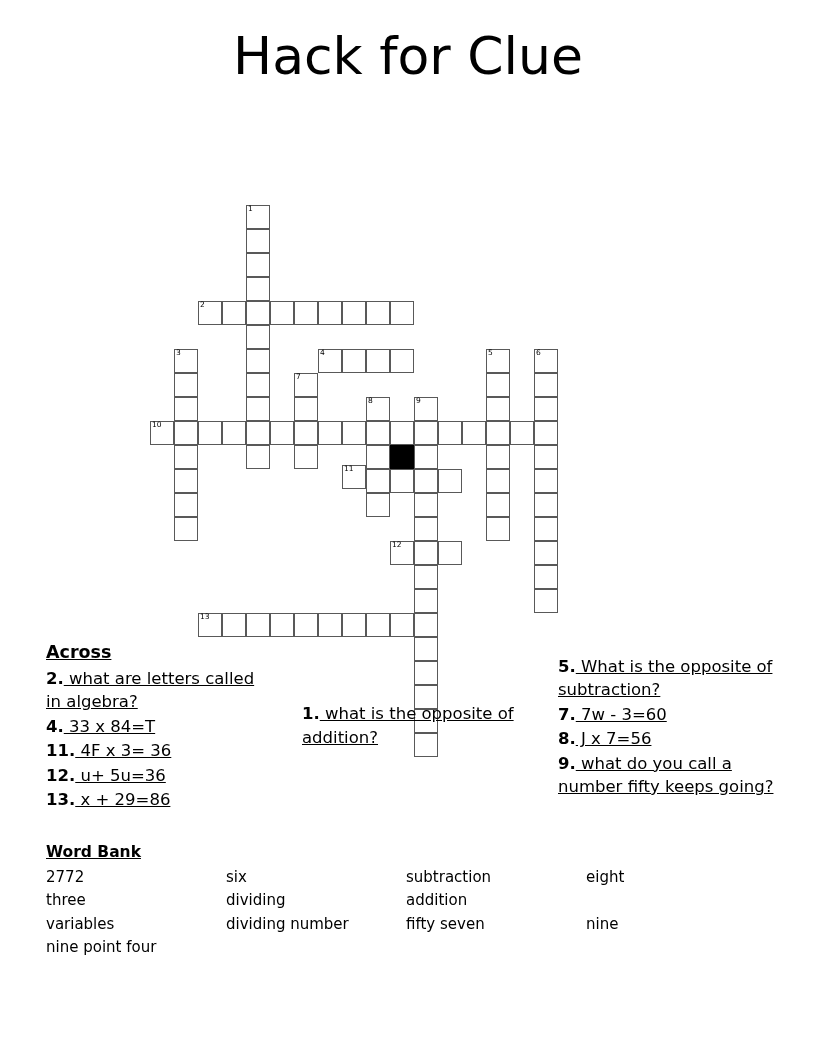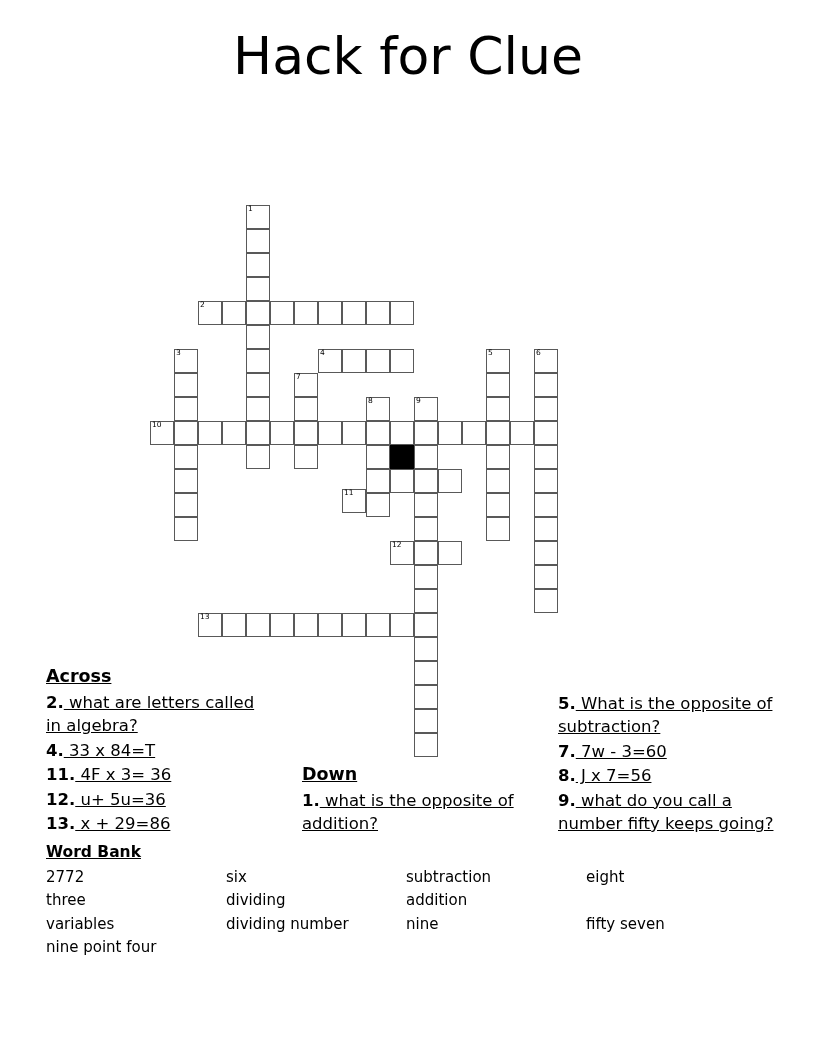--- a/index.html
+++ b/index.html
@@ -52,24 +52,24 @@
     font-size: 7.5px;
     line-height: 8px;
     font-family: "DejaVu Sans", sans-serif;
     color: #000000;
   }
 
   
   #clues {
     position: absolute;
     left: 46px;
-    top: 664px;
+    top: 640px;
     width: 730px;
     display: flex;
-    align-items: flex-end;
+    align-items: center;
     gap: 38px;
   }
   .clue-col {
     font-size: 16.5px;
     line-height: 1.42;
   }
   .clue-col.col-a { width: 240px; }
   .clue-col.col-b { width: 240px; }
   .clue-col.col-c { width: 240px; padding-top: 2px; }
 
@@ -194,21 +194,21 @@
     <div class="cell" style="left: 534px; top: 326px;"></div>
     <div class="cell" style="left: 174px; top: 350px;"></div>
     <div class="cell" style="left: 246px; top: 350px;"></div>
     <div class="cell" style="left: 294px; top: 350px;"></div>
     <div class="cell" style="left: 366px; top: 350px;"></div>
     <div class="cell black" style="left: 390px; top: 350px;"></div>
     <div class="cell" style="left: 414px; top: 350px;"></div>
     <div class="cell" style="left: 486px; top: 350px;"></div>
     <div class="cell" style="left: 534px; top: 350px;"></div>
     <div class="cell" style="left: 174px; top: 374px;"></div>
-    <div class="cell" style="left: 342px; top: 394px;">
+    <div class="cell" style="left: 342px; top: 370px;">
       <span class="cell-num">11</span>
     </div>
     <div class="cell" style="left: 366px; top: 374px;"></div>
     <div class="cell" style="left: 390px; top: 374px;"></div>
     <div class="cell" style="left: 414px; top: 374px;"></div>
     <div class="cell" style="left: 438px; top: 374px;"></div>
     <div class="cell" style="left: 486px; top: 374px;"></div>
     <div class="cell" style="left: 534px; top: 374px;"></div>
     <div class="cell" style="left: 174px; top: 398px;"></div>
     <div class="cell" style="left: 366px; top: 398px;"></div>
@@ -253,21 +253,20 @@
     <span class="clue-heading">Across</span>
     <div>
         <p class="clue"><span class="clue-num">2.</span><span class="clue-text"> what are letters called in algebra?</span></p>
         <p class="clue"><span class="clue-num">4.</span><span class="clue-text"> 33 x 84=T</span></p>
         <p class="clue"><span class="clue-num">11.</span><span class="clue-text"> 4F x 3= 36</span></p>
         <p class="clue"><span class="clue-num">12.</span><span class="clue-text"> u+ 5u=36</span></p>
         <p class="clue"><span class="clue-num">13.</span><span class="clue-text"> x + 29=86</span></p>
       </div>
   </div>
   <div class="clue-col col-b">
-    <span class="clue-heading">Down</span>
     <div>
         <p class="clue"><span class="clue-num">1.</span><span class="clue-text"> what is the opposite of addition?</span></p>
       </div>
   </div>
   <div class="clue-col col-c">
     <div>
         <p class="clue"><span class="clue-num">5.</span><span class="clue-text"> What is the opposite of subtraction?</span></p>
         <p class="clue"><span class="clue-num">7.</span><span class="clue-text"> 7w - 3=60</span></p>
         <p class="clue"><span class="clue-num">8.</span><span class="clue-text"> J x 7=56</span></p>
         <p class="clue"><span class="clue-num">9.</span><span class="clue-text"> what do you call a number fifty keeps going?</span></p>
@@ -285,22 +284,22 @@
         <div class="wb-cell">eight</div>
       </div>
       <div class="wb-row">
         <div class="wb-cell">three</div>
         <div class="wb-cell">dividing</div>
         <div class="wb-cell">addition</div>
       </div>
       <div class="wb-row">
         <div class="wb-cell">variables</div>
         <div class="wb-cell">dividing number</div>
+        <div class="wb-cell">fifty seven</div>
         <div class="wb-cell">nine</div>
-        <div class="wb-cell">fifty seven</div>
       </div>
       <div class="wb-row">
         <div class="wb-cell">nine point four</div>
         <div class="wb-cell"></div>
         <div class="wb-cell"></div>
         <div class="wb-cell"></div>
       </div>
     </div>
 </div>
 

